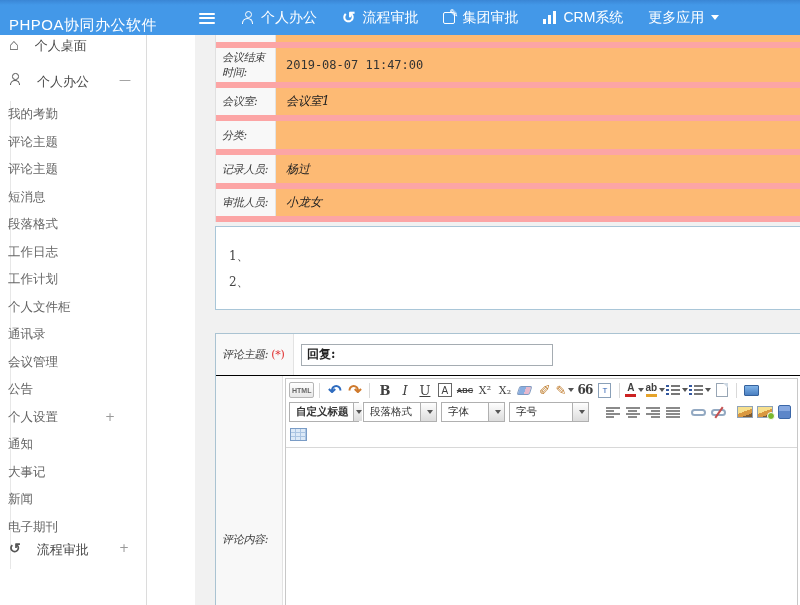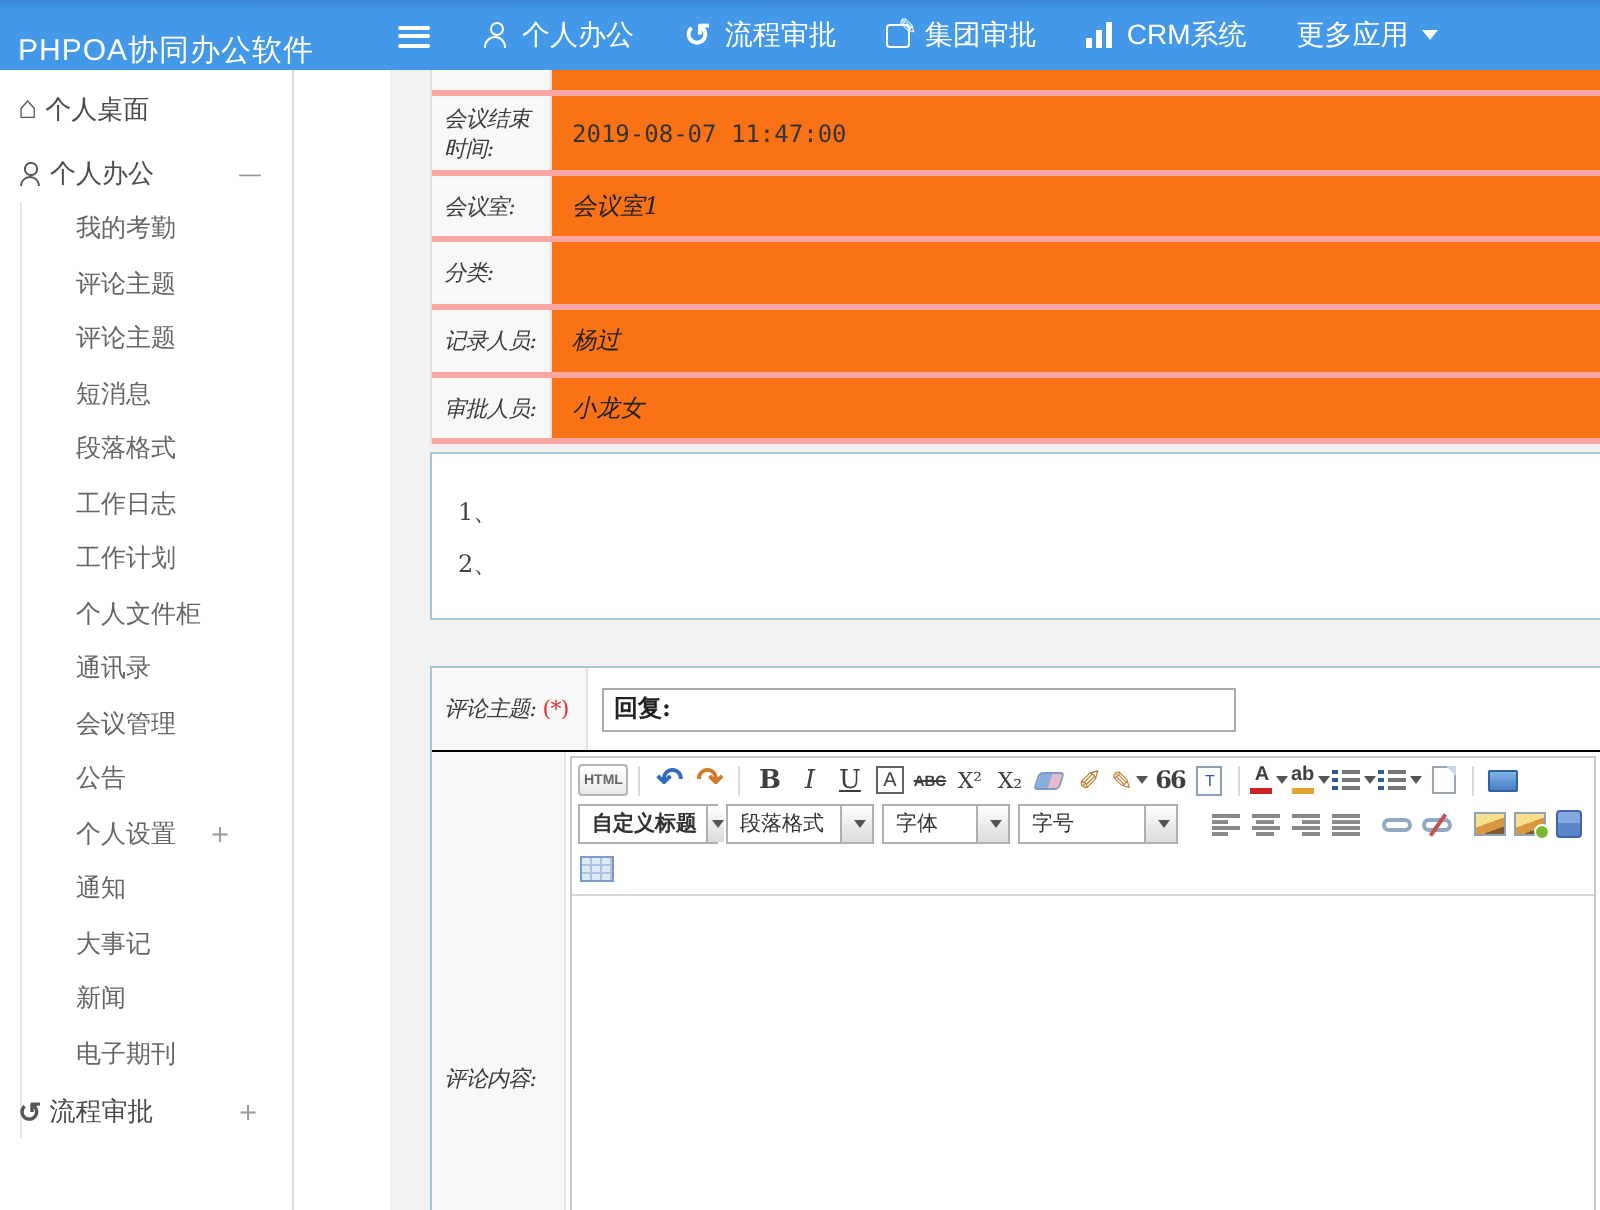--- a/index.html
+++ b/index.html
@@ -19,57 +19,57 @@
   .i-edit{position:relative;width:12px;height:12px;border:1.4px solid #fff;border-radius:2px}
   .i-edit::after{content:"✎";position:absolute;right:-4px;top:-6px;font-size:11px;color:#fff}
   .i-chart{display:flex;align-items:flex-end;gap:2px;height:13px}
   .i-chart i{display:block;width:3px;background:#fff}
   .i-chart i:nth-child(1){height:5px}.i-chart i:nth-child(2){height:9px}.i-chart i:nth-child(3){height:13px}
   .i-caret-down{width:0;height:0;border-left:4.5px solid transparent;border-right:4.5px solid transparent;border-top:5px solid #fff}
 
   
   .sidebar{position:absolute;left:0;top:35px;width:147px;height:570px;background:#fff;border-right:1px solid #dcdcdc;padding-top:2px}
   .indent-line{position:absolute;left:10px;top:66px;width:1px;height:468px;background:#e7e7e7}
-  .side-item{position:relative;display:flex;align-items:center;gap:4px;padding-left:9px;font-size:13px;color:#4a4a4a;cursor:pointer}
+  .side-item{position:relative;display:flex;align-items:flex-start;gap:16px;padding-left:9px;font-size:13px;color:#4a4a4a;cursor:pointer}
   .side-item.h36{height:36px}.side-item.h28{height:28px}.side-item.h30{height:30px}
   .i-home::before{content:"⌂";font-size:16px;color:#555;line-height:1}
   .i-person-g{position:relative;width:12px;height:12px}
   .i-person-g::before{content:"";position:absolute;left:3px;top:0;width:4.5px;height:4.5px;border:1.2px solid #555;border-radius:50%}
   .i-person-g::after{content:"";position:absolute;left:.5px;bottom:0;width:8.5px;height:4.5px;border:1.2px solid #555;border-bottom:none;border-radius:5px 5px 0 0}
   .i-history-g::before{content:"↺";color:#555;font-size:14px;line-height:12px;font-weight:bold}
   .toggle{position:absolute;left:119px;color:#999;font-size:12px;font-family:"DejaVu Sans",sans-serif}
   .sublist{list-style:none}
-  .sublist li{position:relative;height:27.5px;line-height:27.5px;padding-left:38px;font-size:12.5px;color:#666;cursor:pointer;white-space:nowrap}
+  .sublist li{position:relative;height:27.5px;line-height:27.5px;padding-left:8px;font-size:12.5px;color:#666;cursor:pointer;white-space:nowrap}
   .sublist li .toggle{left:105px;top:0}
 
   
   .main{position:absolute;left:148px;top:35px;width:652px;height:570px;background:#fff;overflow:hidden}
   .wrap{position:absolute;left:47px;top:0;right:0;bottom:0;background:#f1f1f1}
 
   
   .t1{position:absolute;left:20px;top:0;right:0;background:#fff;border-left:1px solid #e0e0e0}
-  .trow{display:flex;border-bottom:3px solid #fca5a5;background:#f97316}
+  .trow{display:flex;border-bottom:6px solid #fca5a5;background:#fdba74}
   .trow .lbl{width:60px;background:#f8f8f8;border-right:1px solid #e3e3e3;display:flex;align-items:center;padding-left:6px;font:italic 11px "DejaVu Serif",serif;color:#3c3c3c;letter-spacing:-.3px}
   .trow .val{flex:1;display:flex;align-items:center;padding-left:10px;font:italic 12px "DejaVu Serif",serif;color:#222}
   .trow .val.mono{font:12px "DejaVu Sans Mono",monospace;font-style:normal;color:#333}
   .r0{height:13px}.r1{height:40px}.r2{height:33px}.r3{height:34px}.r4{height:34px}.r5{height:33px}
 
   
   .mbox{position:absolute;left:20px;top:191px;right:0;height:84px;background:#fff;border:1px solid #a9c6d8;border-right:none;padding:16px 0 0 13px}
   .mbox div{font:12px "DejaVu Serif",serif;color:#444;line-height:26px}
 
   
   .ctable{position:absolute;left:20px;top:298px;right:0;bottom:-40px;background:#fff;border:1px solid #aac3d2;border-right:none;border-bottom:none;display:flex;flex-direction:column}
   .crow{display:flex}
   .crow .clbl{width:78px;background:#f8f8f8;border-right:1px solid #e3e3e3;font:italic 11px "DejaVu Serif",serif;color:#3c3c3c;letter-spacing:-.3px}
   .crow.subject{height:42px;border-bottom:1px solid #000000}
   .crow.subject .clbl{display:flex;align-items:center;padding-left:6px;gap:3px}
   .req{color:#e02b2b;font-style:normal;font-size:11px}
   .crow.subject .cval{flex:1;display:flex;align-items:center;background:#fff}
-  .subj-input{margin-left:7px;width:317px;height:22px;border:1px solid #a5acb2;font:bold 12px "DejaVu Serif",serif;color:#222;padding:1px 5px;background:#fff}
+  .subj-input{margin-left:7px;width:252px;height:22px;border:1px solid #a5acb2;font:bold 12px "DejaVu Serif",serif;color:#222;padding:1px 5px;background:#fff}
   .crow.content{flex:1}
   .crow.content .clbl{display:flex;align-items:center;justify-content:flex-start;padding-left:6px;padding-top:58px}
   .crow.content .cval{flex:1;padding:2px;display:flex}
 
   
   .editor{flex:1;border:1px solid #c8c8c8;background:#fff;display:flex;flex-direction:column}
   .tbrow{display:flex;align-items:center;padding:1px 3px;gap:1px}
   .tbrow.t3{border-bottom:1px solid #d8d8d8;padding-bottom:3px}
   .ebtn{height:20px;min-width:19px;display:flex;align-items:center;justify-content:center;color:#3f3f3f;cursor:pointer;border-radius:2px}
   .esep{width:1px;height:15px;background:#d9d9d9;margin:0 4px;flex:none}

